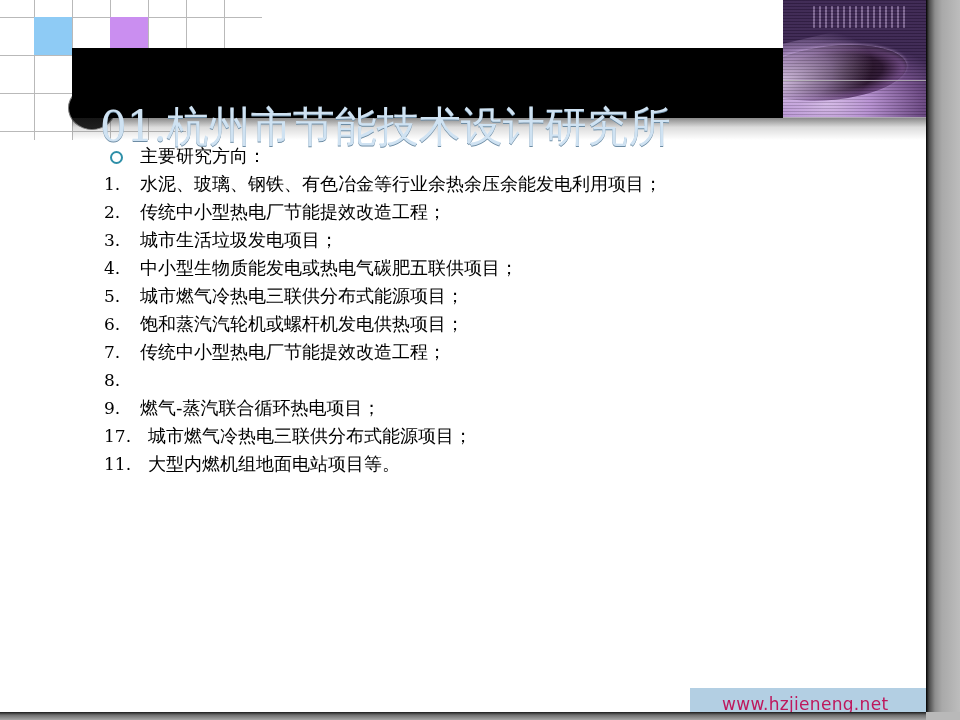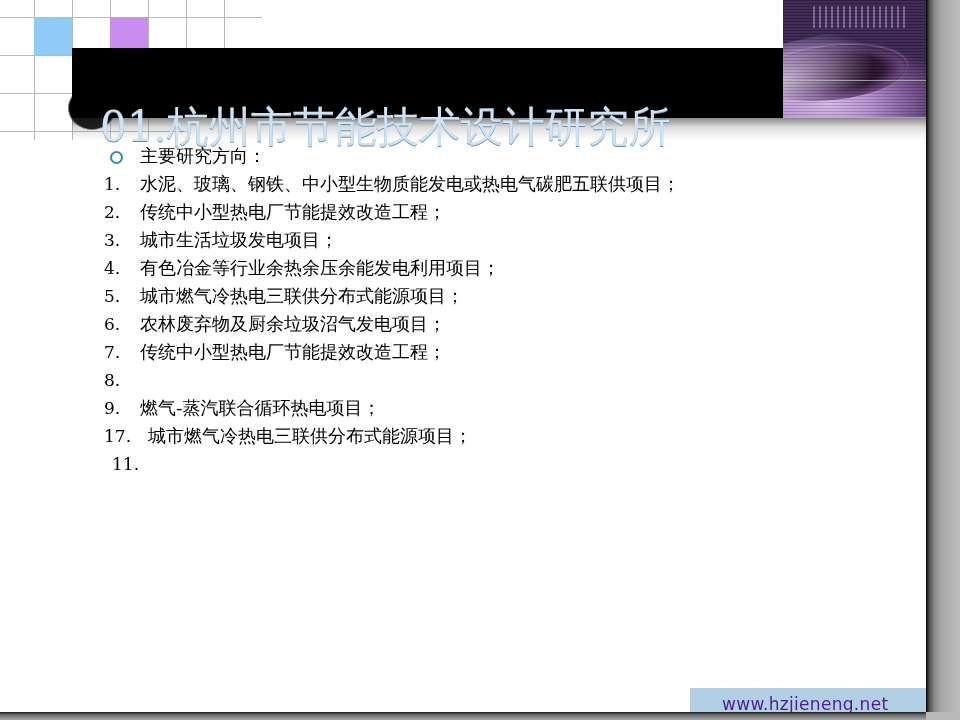--- a/index.html
+++ b/index.html
@@ -114,30 +114,30 @@
     font-size:17px;color:#000000;
   }
   .row.lead .marker{width:36px;}
   .row .txt{flex:0 0 auto;display:inline-block;}
   .bullet-ring{
     display:inline-block;width:9px;height:9px;border-radius:50%;
     border:2.5px solid #2e8fa8;background:transparent;
     vertical-align:middle;margin-left:6px;
   }
   .row.wide .marker{width:44px;}
-  .row.r11 .marker{width:44px;margin-left:8px;}
+  .row.r11 .marker{width:44px;}
 
   
   #footer{
     position:absolute;left:690px;top:688px;width:236px;height:32px;
     background:#b3cfe3;
   }
   #footer .url{
     position:absolute;left:32px;top:0;height:33px;line-height:32px;
-    color:#4c1d95;font-size:17px;letter-spacing:.3px;
+    color:#be185d;font-size:17px;letter-spacing:.3px;
     font-family:"DejaVu Sans","Liberation Sans",sans-serif;
   }
 </style>
 </head>
 <body>
 
 <div id="slide">
 
   <div id="canvas">
 
@@ -175,46 +175,46 @@
 
     <div id="body">
 
       <div class="row lead">
         <span class="marker"><span class="bullet-ring"></span></span>
         <span class="txt">主要研究方向：</span>
       </div>
 
       <div class="row">
         <span class="marker">1.</span>
-        <span class="txt">水泥、玻璃、钢铁、中小型生物质能发电或热电气碳肥五联供项目；</span>
+        <span class="txt">水泥、玻璃、钢铁、有色冶金等行业余热余压余能发电利用项目；</span>
       </div>
 
       <div class="row">
         <span class="marker">2.</span>
         <span class="txt">传统中小型热电厂节能提效改造工程；</span>
       </div>
 
       <div class="row">
         <span class="marker">3.</span>
         <span class="txt">城市生活垃圾发电项目；</span>
       </div>
 
       <div class="row">
         <span class="marker">4.</span>
-        <span class="txt">有色冶金等行业余热余压余能发电利用项目；</span>
+        <span class="txt">中小型生物质能发电或热电气碳肥五联供项目；</span>
       </div>
 
       <div class="row">
         <span class="marker">5.</span>
         <span class="txt">城市燃气冷热电三联供分布式能源项目；</span>
       </div>
 
       <div class="row">
         <span class="marker">6.</span>
-        <span class="txt">农林废弃物及厨余垃圾沼气发电项目；</span>
+        <span class="txt">饱和蒸汽汽轮机或螺杆机发电供热项目；</span>
       </div>
 
       <div class="row">
         <span class="marker">7.</span>
         <span class="txt">传统中小型热电厂节能提效改造工程；</span>
       </div>
 
       <div class="row">
         <span class="marker">8.</span>
       </div>
@@ -224,20 +224,21 @@
         <span class="txt">燃气-蒸汽联合循环热电项目；</span>
       </div>
 
       <div class="row wide">
         <span class="marker">17.</span>
         <span class="txt">城市燃气冷热电三联供分布式能源项目；</span>
       </div>
 
       <div class="row r11">
         <span class="marker">11.</span>
+        <span class="txt">大型内燃机组地面电站项目等。</span>
       </div>
 
     </div>
 
     <div id="footer">
       <span class="url">www.hzjieneng.net</span>
     </div>
 
   </div>
 

